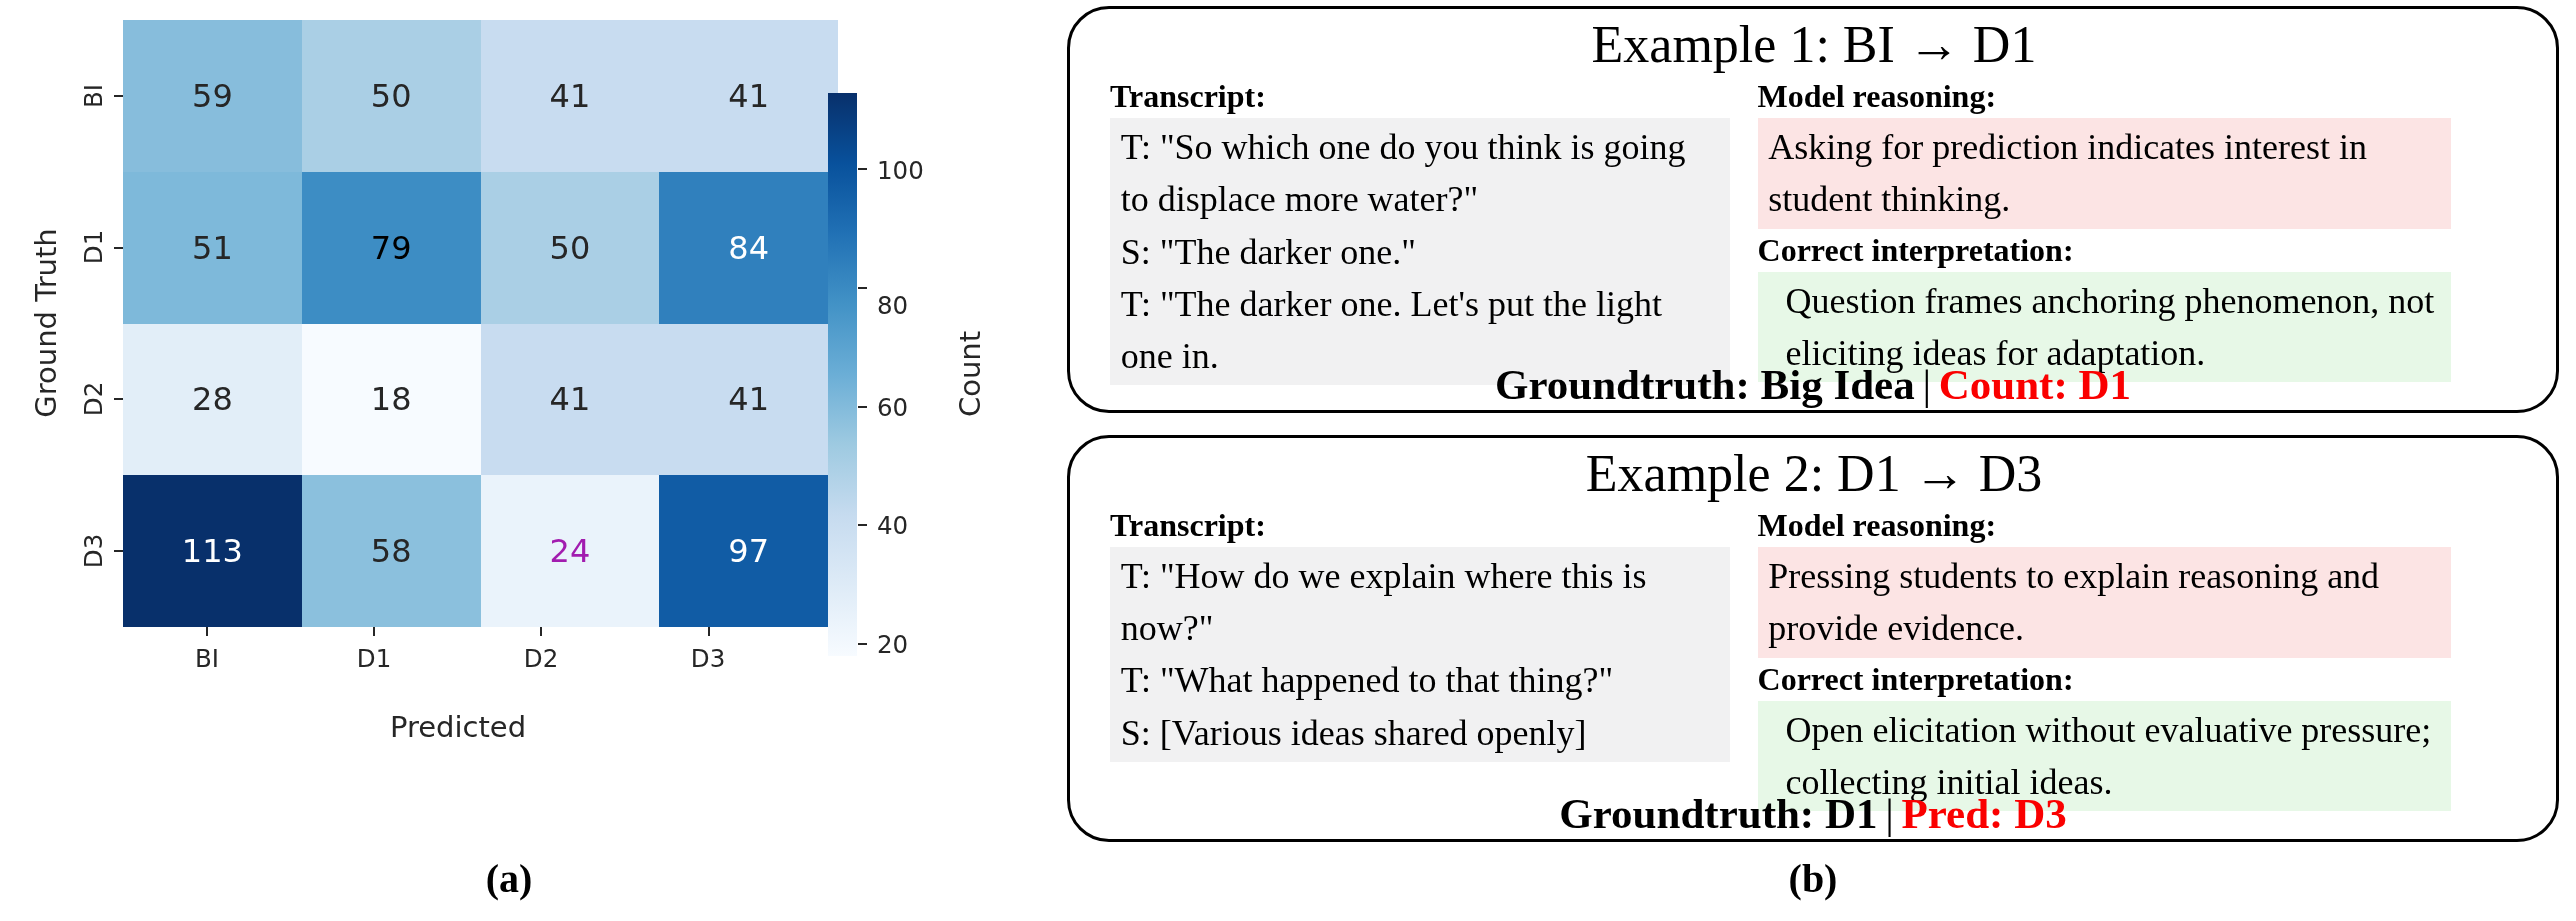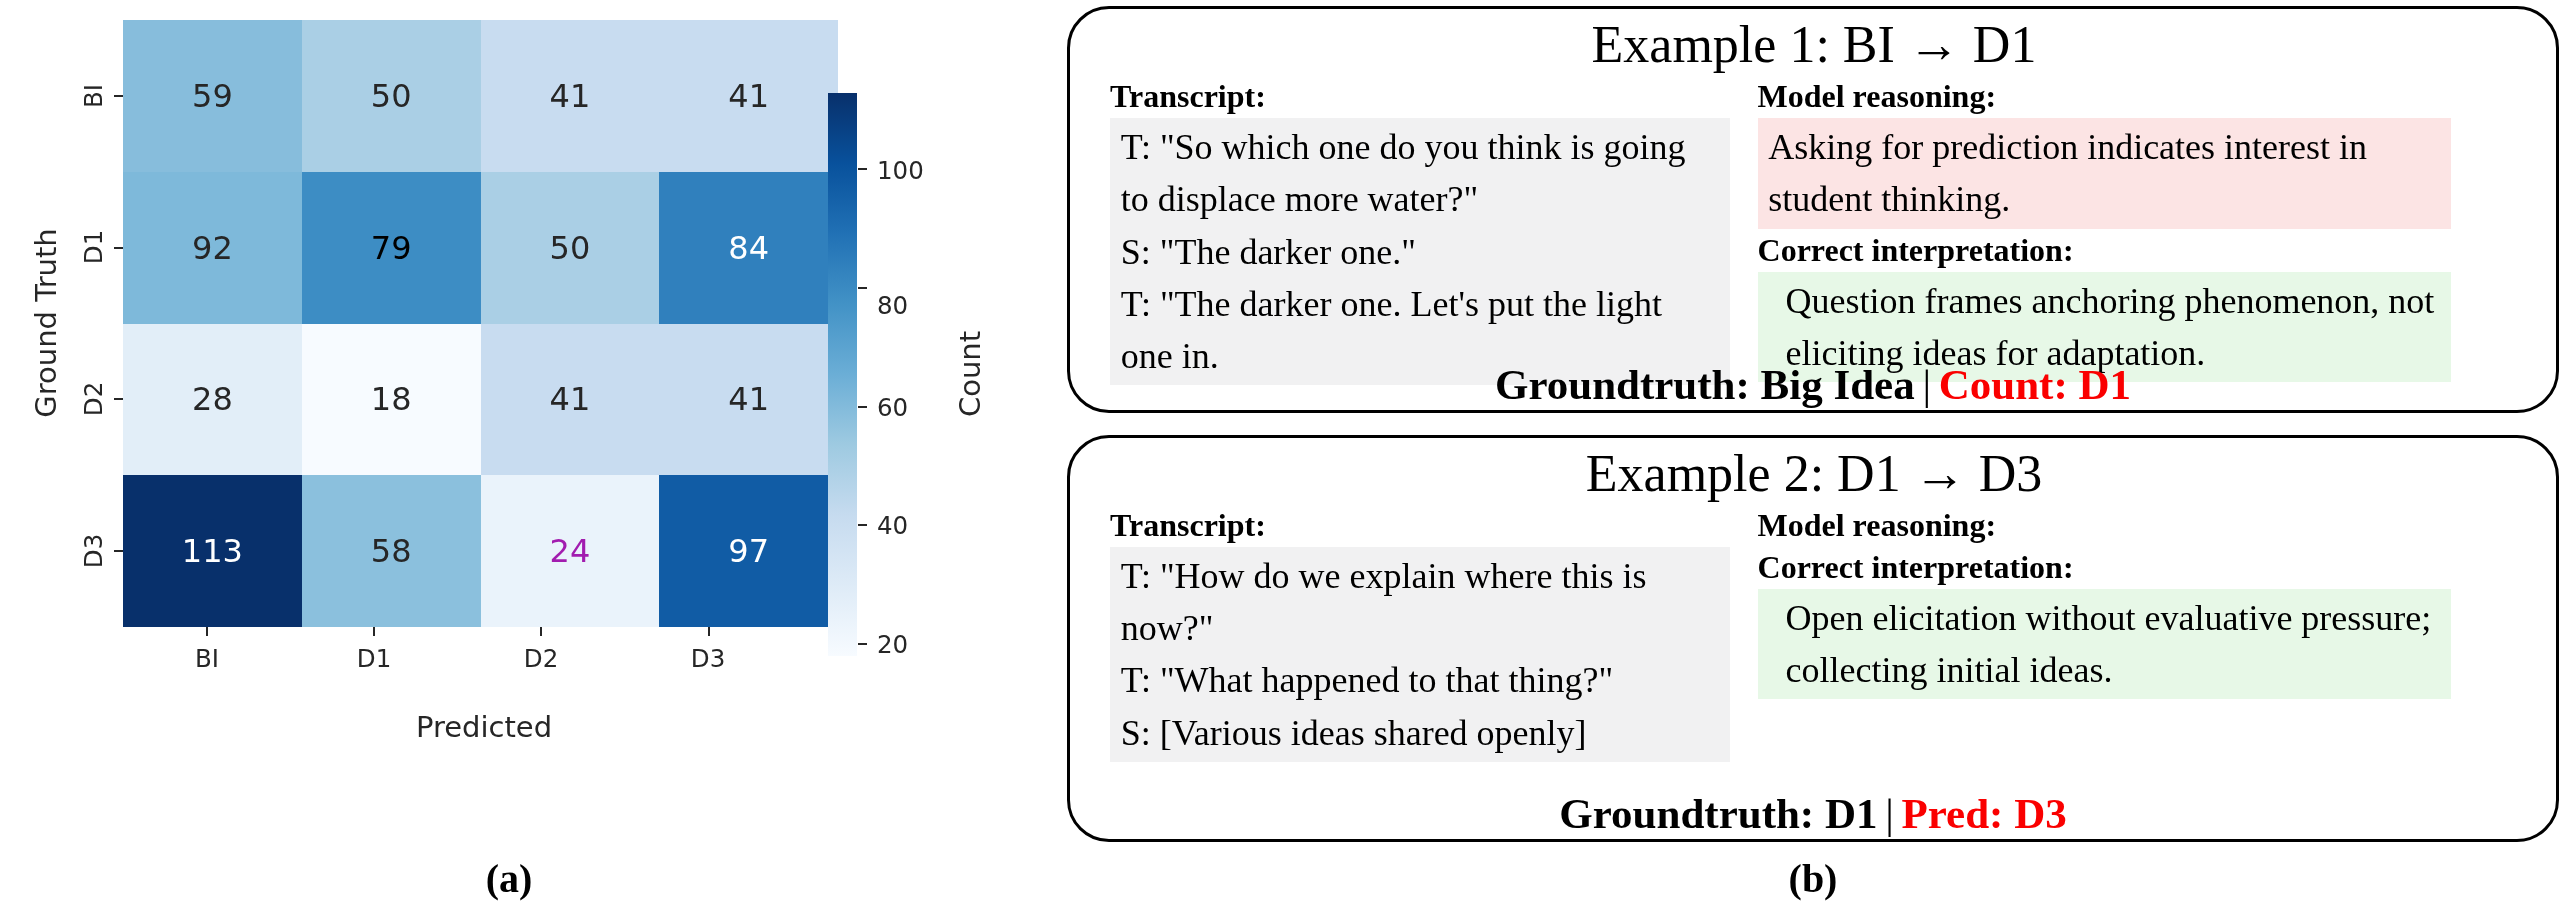--- a/index.html
+++ b/index.html
@@ -26,21 +26,21 @@
   .ytick-label {
     position:absolute; transform:translate(-50%,-50%) rotate(-90deg);
     font-size:24.5px; white-space:nowrap;
   }
   .xtick-label {
     position:absolute; transform:translateX(-50%);
     font-size:24.5px; white-space:nowrap;
   }
   .tickmark { position:absolute; background:#262626; }
   .xlabel {
-    position:absolute; left:484px; top:710px; transform:translateX(-50%);
+    position:absolute; left:458px; top:710px; transform:translateX(-50%);
     font-size:29px; white-space:nowrap;
   }
   #colorbar { position:absolute; left:828px; top:93px; width:29px; height:563px; }
   .cb-tick-label {
     position:absolute; left:877px; transform:translateY(-50%); font-size:24.5px;
   }
   .cb-label {
     position:absolute; left:970px; top:374px;
     transform:translate(-50%,-50%) rotate(-90deg);
     font-size:29px; white-space:nowrap;
@@ -83,21 +83,21 @@
 </head>
 <body style="--transcript-bg: #f1f1f2; --reasoning-bg: #fce4e4; --interpretation-bg: #e7f8e7; --pred-red: #fa0000; --box-border: #000000;">
 
 <div id="panel-a">
   <div class="ylabel">Ground Truth</div>
   <div id="heatmap">
       <div class="hm-cell" style="background: rgb(135, 189, 220); color: rgb(38, 38, 38);">59</div>
       <div class="hm-cell" style="background: rgb(170, 207, 229); color: rgb(38, 38, 38);">50</div>
       <div class="hm-cell" style="background: rgb(200, 220, 240); color: rgb(38, 38, 38);">41</div>
       <div class="hm-cell" style="background: rgb(200, 220, 240); color: rgb(38, 38, 38);">41</div>
-      <div class="hm-cell" style="background: rgb(126, 185, 218); color: rgb(38, 38, 38);">92</div>
+      <div class="hm-cell" style="background: rgb(126, 185, 218); color: rgb(38, 38, 38);">51</div>
       <div class="hm-cell" style="background: rgb(61, 141, 196); color: #000000;">79</div>
       <div class="hm-cell" style="background: rgb(170, 207, 229); color: rgb(38, 38, 38);">50</div>
       <div class="hm-cell" style="background: rgb(48, 128, 189); color: rgb(255, 255, 255);">84</div>
       <div class="hm-cell" style="background: rgb(226, 238, 248); color: rgb(38, 38, 38);">28</div>
       <div class="hm-cell" style="background: rgb(247, 251, 255); color: rgb(38, 38, 38);">18</div>
       <div class="hm-cell" style="background: rgb(200, 220, 240); color: rgb(38, 38, 38);">41</div>
       <div class="hm-cell" style="background: rgb(200, 220, 240); color: rgb(38, 38, 38);">41</div>
       <div class="hm-cell" style="background: rgb(8, 48, 107); color: rgb(255, 255, 255);">113</div>
       <div class="hm-cell" style="background: rgb(139, 192, 221); color: rgb(38, 38, 38);">58</div>
       <div class="hm-cell" style="background: rgb(234, 243, 251); color: #a21caf; text-align: center;">24</div>
@@ -166,20 +166,21 @@
       <div class="ex-left">
         <div class="ex-label">Transcript:</div>
         <div class="ex-block transcript-block">
           <p>T: "How do we explain where this is now?"</p>
           <p>T: "What happened to that thing?"</p>
           <p>S: [Various ideas shared openly]</p>
         </div>
       </div>
       <div class="ex-right">
         <div class="ex-label">Model reasoning:</div>
+        <div class="ex-block reasoning-block">Pressing students to explain reasoning and provide evidence.</div>
         <div class="ex-label">Correct interpretation:</div>
         <div class="ex-block interpretation-block">Open elicitation without evaluative pressure; collecting initial ideas.</div>
       </div>
     </div>
     <div class="ex-footer">
       <span class="gt">Groundtruth: D1</span><span class="sep">|</span><span class="pred">Pred: D3</span>
     </div>
   </div>
 
   <div class="caption" id="caption-b">(b)</div>

